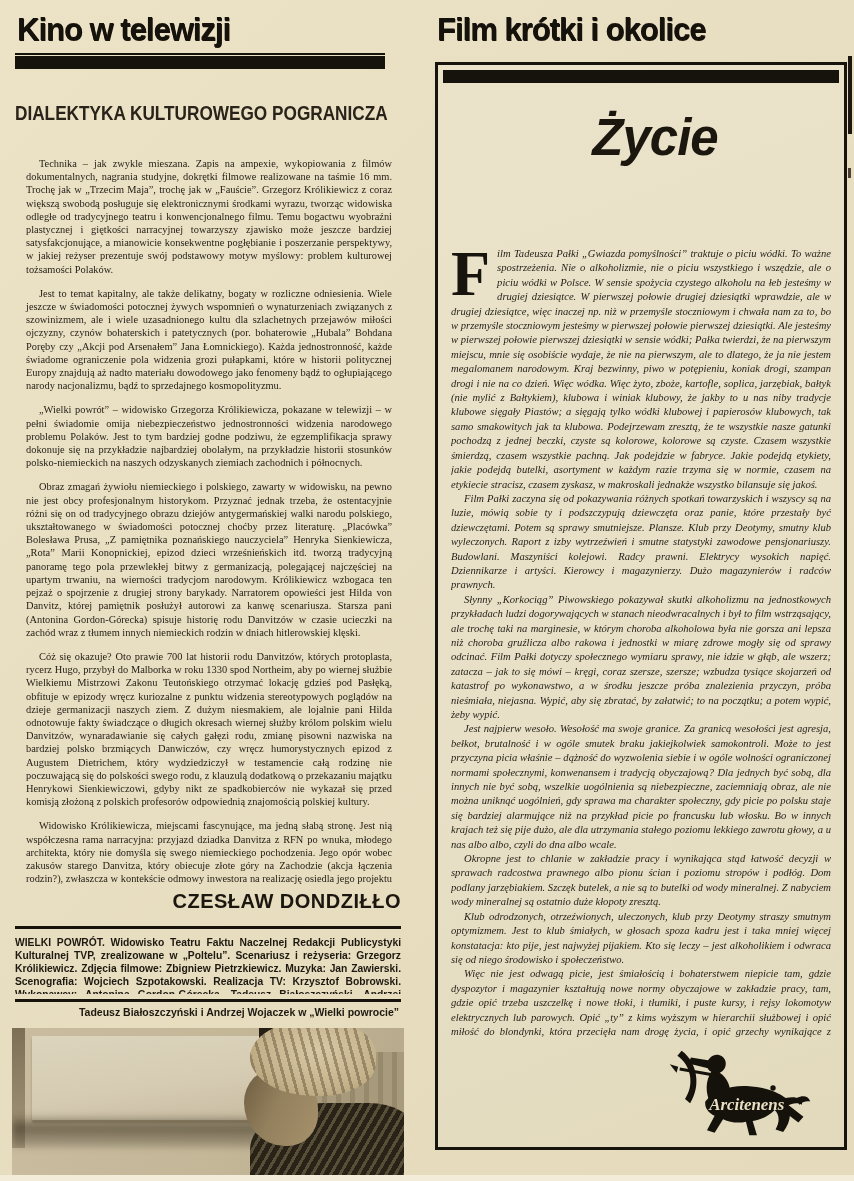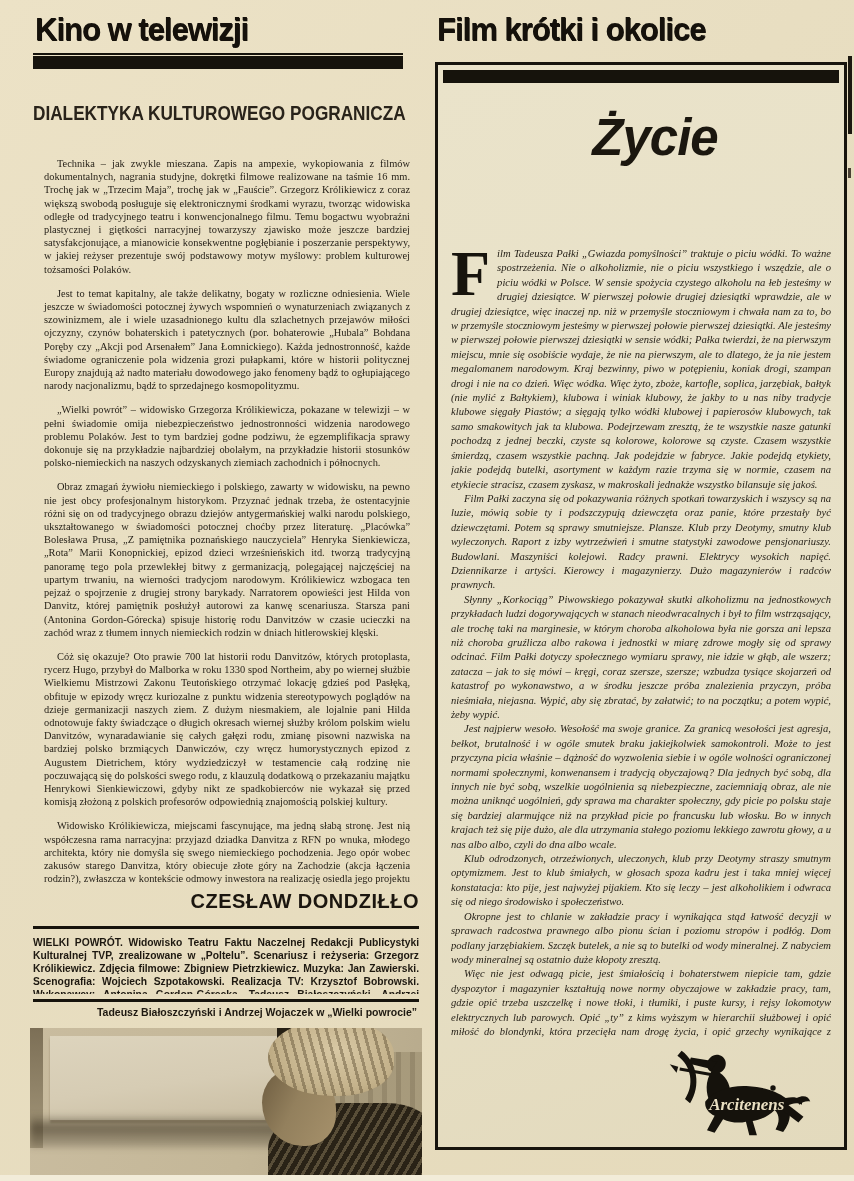--- a/index.html
+++ b/index.html
@@ -4,21 +4,21 @@
 <style>
   html,body{margin:0;padding:0;background:#b8b0a0;}
   .page{
     position:relative;width:854px;height:1181px;margin:0 auto;
     background:linear-gradient(135deg,#ece2c6 0%,#e8dec1 40%,#e5dabb 100%);
     overflow:hidden;
     font-family:"Liberation Serif", serif;
     color:#221d15;
   }
   
-  .col-left{position:absolute;left:33px;top:0;width:388px;height:1181px;}
+  .col-left{position:absolute;left:15px;top:0;width:388px;height:1181px;}
   .col-right{position:absolute;left:435px;top:0;width:414px;height:1181px;padding-left:16px;}
 
   
   .sec-head{
     position:absolute;top:12px;left:2px;margin:0;
     font-family:"Liberation Sans", sans-serif;
     font-weight:800;font-size:31px;letter-spacing:-1px;color:#15110b;
     text-shadow:0.6px 0.6px 0 #15110b;
     white-space:nowrap;
   }
@@ -163,22 +163,22 @@
     <div class="box">
       <div class="box-bar"></div>
 
       <h2 class="right-title"><span>Życie</span><br></h2>
 
       <div class="body-right">
         <p class="first"><span class="dropcap">F</span><span>ilm Tadeusza Pałki „Gwiazda pomyślności” traktuje o piciu wódki. To ważne spostrzeżenia. Nie o alkoholizmie, nie o piciu wszystkiego i wszędzie, ale o piciu wódki w Polsce. W sensie spożycia czystego alkoholu na łeb jesteśmy w drugiej dziesiątce. W pierwszej połowie drugiej dziesiątki wprawdzie, ale w drugiej dziesiątce, więc inaczej np. niż w przemyśle stoczniowym i chwała nam za to, bo w przemyśle stoczniowym jesteśmy w pierwszej połowie pierwszej dziesiątki. Ale jesteśmy w pierwszej połowie pierwszej dziesiątki w sensie wódki; Pałka twierdzi, że na pierwszym miejscu, mnie się osobiście wydaje, że nie na pierwszym, ale to dlatego, że ja nie jestem megalomanem narodowym. Kraj bezwinny, piwo w potępieniu, koniak drogi, szampan drogi i nie na co dzień. Więc wódka. Więc żyto, zboże, kartofle, soplica, jarzębiak, bałtyk (nie mylić z Bałtykiem), klubowa i winiak klubowy, że jakby to u nas niby tradycje klubowe sięgały Piastów; a sięgają tylko wódki klubowej i papierosów klubowych, tak samo smakowitych jak ta klubowa. Podejrzewam zresztą, że te wszystkie nasze gatunki pochodzą z jednej beczki, czyste są kolorowe, kolorowe są czyste. Czasem wszystkie śmierdzą, czasem wszystkie pachną. Jak podejdzie w fabryce. Jakie podejdą etykiety, jakie podejdą butelki, asortyment w każdym razie trzyma się w normie, czasem na etykiecie stracisz, czasem zyskasz, w makroskali jednakże wszystko bilansuje się jakoś.</span></p>
         <p>Film Pałki zaczyna się od pokazywania różnych spotkań towarzyskich i wszyscy są na luzie, mówią sobie ty i podszczypują dziewczęta oraz panie, które przestały być dziewczętami. Potem są sprawy smutniejsze. Plansze. Klub przy Deotymy, smutny klub wyleczonych. Raport z izby wytrzeźwień i smutne statystyki zawodowe pensjonariuszy. Budowlani. Maszyniści kolejowi. Radcy prawni. Elektrycy wysokich napięć. Dziennikarze i artyści. Kierowcy i magazynierzy. Dużo magazynierów i radców prawnych.</p>
         <p>Słynny „Korkociąg” Piwowskiego pokazywał skutki alkoholizmu na jednostkowych przykładach ludzi dogorywających w stanach nieodwracalnych i był to film wstrząsający, ale trochę taki na marginesie, w którym choroba alkoholowa była nie gorsza ani lepsza niż choroba gruźlicza albo rakowa i jednostki w miarę zdrowe mogły się od sprawy odcinać. Film Pałki dotyczy społecznego wymiaru sprawy, nie idzie w głąb, ale wszerz; zatacza – jak to się mówi – kręgi, coraz szersze, szersze; wzbudza tysiące skojarzeń od katastrof po wykonawstwo, a w środku jeszcze próba znalezienia przyczyn, próba nieśmiała, niejasna. Wypić, aby się zbratać, by załatwić; to na początku; a potem wypić, żeby wypić.</p>
         <p>Jest najpierw wesoło. Wesołość ma swoje granice. Za granicą wesołości jest agresja, bełkot, brutalność i w ogóle smutek braku jakiejkolwiek samokontroli. Może to jest przyczyna picia właśnie – dążność do wyzwolenia siebie i w ogóle wolności ograniczonej normami społecznymi, konwenansem i tradycją obyczajową? Dla jednych być sobą, dla innych nie być sobą, wszelkie uogólnienia są niebezpieczne, zaciemniają obraz, ale nie można uniknąć uogólnień, gdy sprawa ma charakter społeczny, gdy picie po polsku staje się bardziej alarmujące niż na przykład picie po francusku lub włosku. Bo w innych krajach też się pije dużo, ale dla utrzymania stałego poziomu lekkiego zawrotu głowy, a u nas albo albo, czyli do dna albo wcale.</p>
+        <p>Okropne jest to chlanie w zakładzie pracy i wynikająca stąd łatwość decyzji w sprawach radcostwa prawnego albo pionu ścian i poziomu stropów i podłóg. Dom podlany jarzębiakiem. Szczęk butelek, a nie są to butelki od wody mineralnej. Z nabyciem wody mineralnej są ostatnio duże kłopoty zresztą.</p>
         <p>Klub odrodzonych, otrzeźwionych, uleczonych, klub przy Deotymy straszy smutnym optymizmem. Jest to klub śmiałych, w głosach spoza kadru jest i taka mniej więcej konstatacja: kto pije, jest najwyżej pijakiem. Kto się leczy – jest alkoholikiem i odwraca się od niego środowisko i społeczeństwo.</p>
-        <p>Okropne jest to chlanie w zakładzie pracy i wynikająca stąd łatwość decyzji w sprawach radcostwa prawnego albo pionu ścian i poziomu stropów i podłóg. Dom podlany jarzębiakiem. Szczęk butelek, a nie są to butelki od wody mineralnej. Z nabyciem wody mineralnej są ostatnio duże kłopoty zresztą.</p>
         <p>Więc nie jest odwagą picie, jest śmiałością i bohaterstwem niepicie tam, gdzie dyspozytor i magazynier kształtują nowe normy obyczajowe w zakładzie pracy, tam, gdzie opić trzeba uszczelkę i nowe tłoki, i tłumiki, i puste kursy, i rejsy lokomotyw elektrycznych lub parowych. Opić „ty” z kims wyższym w hierarchii służbowej i opić miłość do blondynki, która przecięła nam drogę życia, i opić grzechy wynikające z niepilstwa lub pijaństwa. Tak już może musi być, kiedy się leczy jedne choroby – powstają nowe. Kiedy się rozwiązuje jakieś problemy społeczne – powstają jakieś inne.</p>
       </div>
 
       <div class="logo">
         <svg viewBox="0 0 170 104" width="152" height="88">
           <g fill="#15120c">
 
             <path d="M16,2 C35,16 39,44 26,64 L20,59 C31,43 28,20 11,8 Z"></path>
 
             <rect x="14" y="22" width="46" height="3.4" transform="rotate(10 14 22)"></rect>

